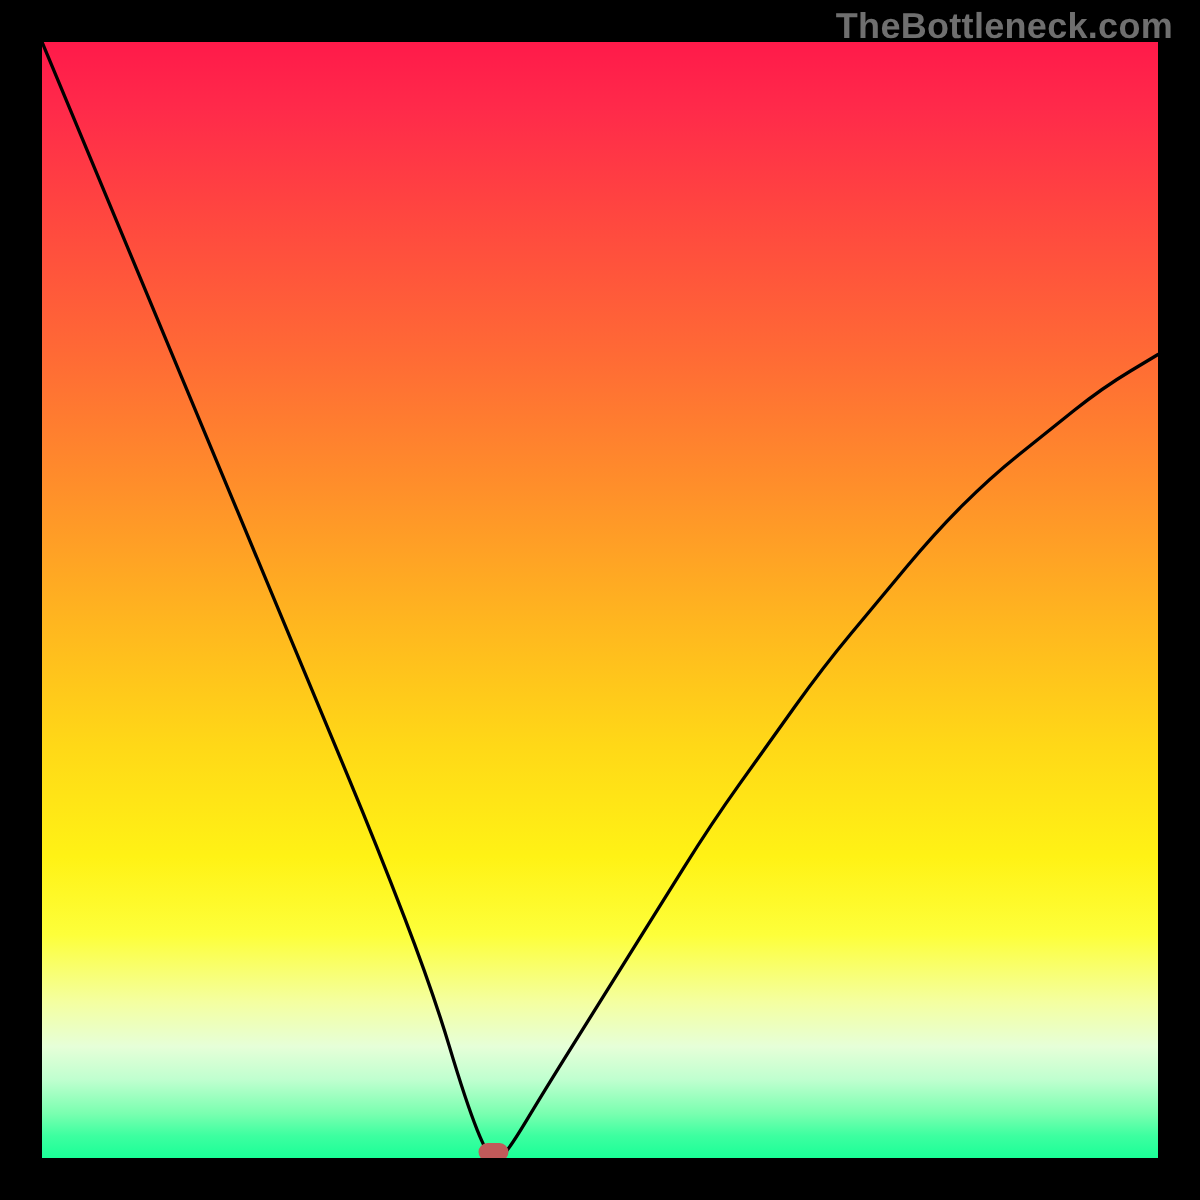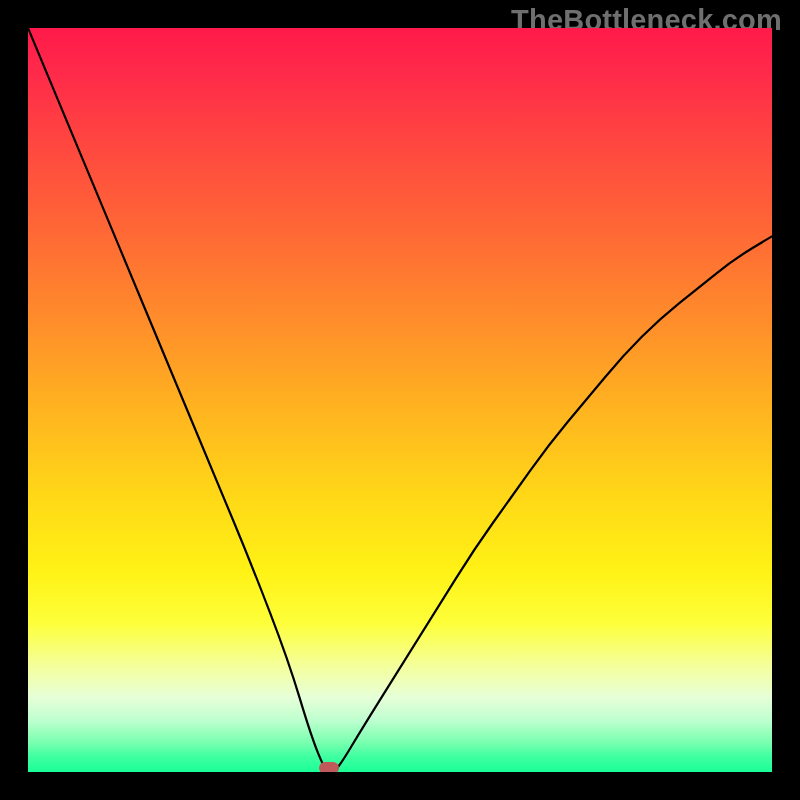--- a/index.html
+++ b/index.html
@@ -70,21 +70,21 @@
     height: 12px;
     border-radius: 6px;
     background: #c05a5a;
     transform: translate(-50%, -50%);
   }
   .watermark {
     position: absolute;
     top: 4px;
     right: 18px;
     font-family: Arial, Helvetica, sans-serif;
-    font-size: 29px;
+    font-size: 24px;
     font-weight: 600;
     color: #6f6f6f;
     letter-spacing: 0.2px;
   }
 </style>
 </head>
 <body>
 
 <div class="frame">
   <div class="watermark">TheBottleneck.com</div>

